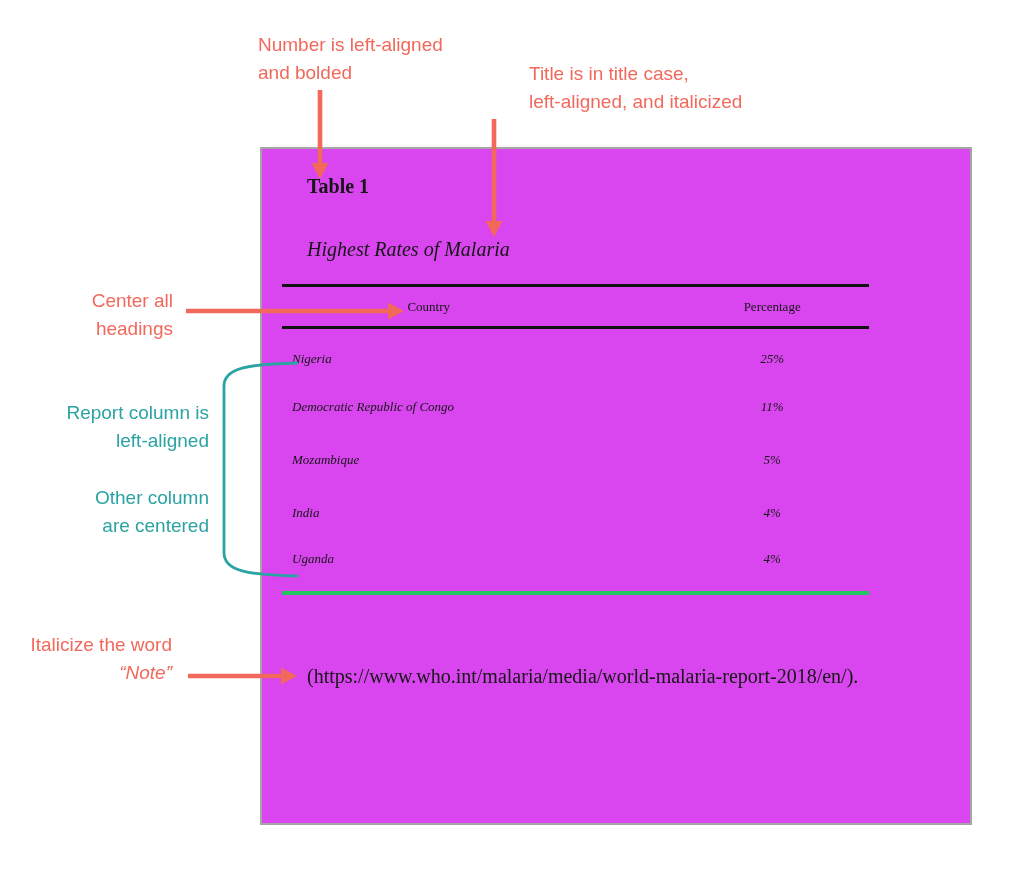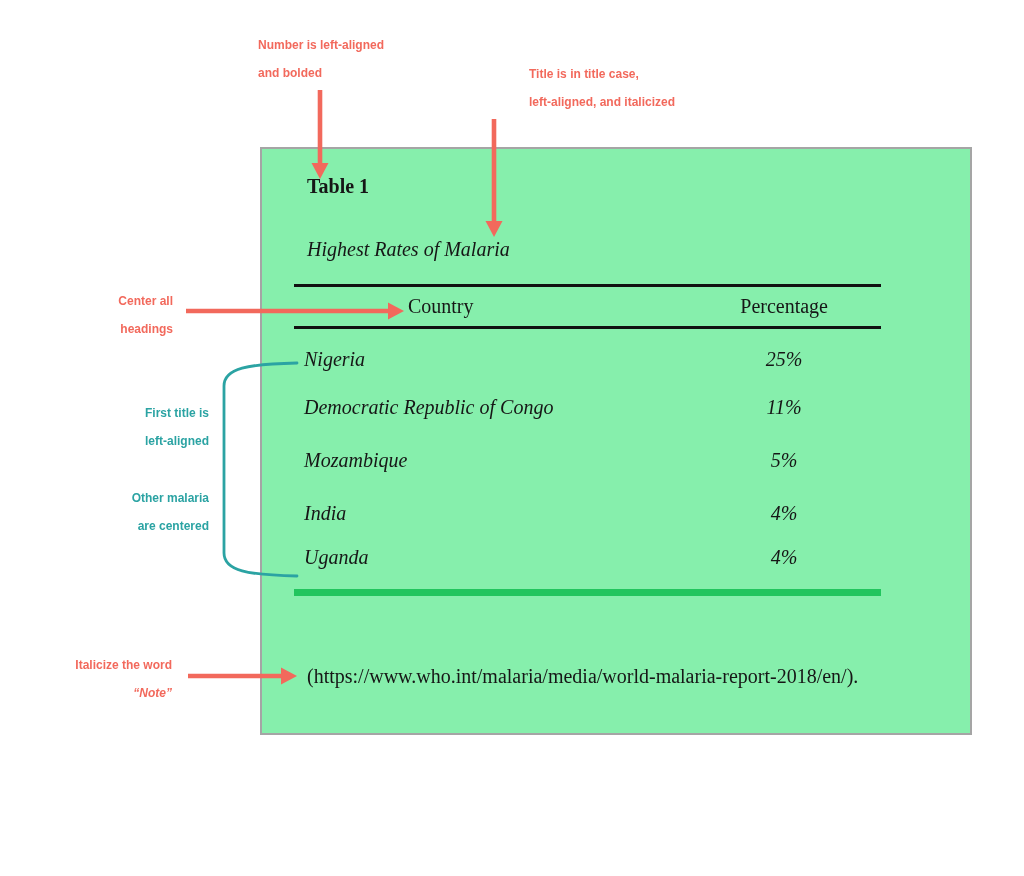--- a/index.html
+++ b/index.html
@@ -9,56 +9,56 @@
     width: 1024px;
     height: 876px;
     background: #ffffff;
     font-family: "Liberation Sans", sans-serif;
     overflow: hidden;
   }
 
   
   .ann {
     position: absolute;
-    font-size: 12px;
-    font-weight: 700;
+    font-size: 19px;
+    font-weight: 400;
     line-height: 28px;
     white-space: nowrap;
   }
   .ann.red  { color: #f2695c; }
   .ann.teal { color: #2ba3a3; }
   .ann.align-right { text-align: right; }
   .ann .it { font-style: italic; }
 
   
   .doc {
     position: absolute;
     left: 260px; top: 147px;
-    width: 712px; height: 588px;
+    width: 712px; height: 678px;
     border: 2px solid #a5a5a5;
-    background: #86efac;
+    background: #d946ef;
     font-family: "Liberation Serif", serif;
     color: #161616;
   }
   .doc .table-number {
     position: absolute; left: 45px; top: 26px;
     font-size: 20px; font-weight: bold;
   }
   .doc .table-title {
     position: absolute; left: 45px; top: 89px;
     font-size: 20px; font-style: italic;
   }
   .doc table {
-    position: absolute; left: 32px; top: 135px;
+    position: absolute; left: 20px; top: 135px;
     width: 587px;
     border-collapse: collapse;
     table-layout: fixed;
     border-top: 3px solid #111;
-    border-bottom: 7px solid #22c55e;
-    font-size: 20px;
+    border-bottom: 4px solid #22c55e;
+    font-size: 13px;
   }
   .doc thead th {
     height: 42px;
     font-weight: normal;
     text-align: center;
     vertical-align: middle;
     border-bottom: 3px solid #111;
   }
   .doc tbody td { height: 53px; vertical-align: middle; font-style: italic; }
   .doc tbody tr:first-child td { padding-top: 9px; }
@@ -94,29 +94,29 @@
     <div>Title is in title case,</div>
     <div>left-aligned, and italicized</div>
   </div>
 
   <div class="ann red align-right" style="right:851px; top:287px;">
     <div>Center all</div>
     <div>headings</div>
   </div>
 
   <div class="ann teal align-right" style="right:815px; top:399px;">
-    <div>First title is</div>
+    <div>Report column is</div>
     <div>left-aligned</div>
   </div>
   <div class="ann teal align-right" style="right:815px; top:484px;">
-    <div>Other malaria</div>
+    <div>Other column</div>
     <div>are centered</div>
   </div>
 
-  <div class="ann red align-right" style="right:852px; top:651px;">
+  <div class="ann red align-right" style="right:852px; top:631px;">
     <div>Italicize the word</div>
     <div class="it">“Note”</div>
   </div>
 
   <div class="doc">
     <div class="table-number">Table 1</div>
     <div class="table-title">Highest Rates of Malaria</div>
 
     <table>
       <colgroup>

